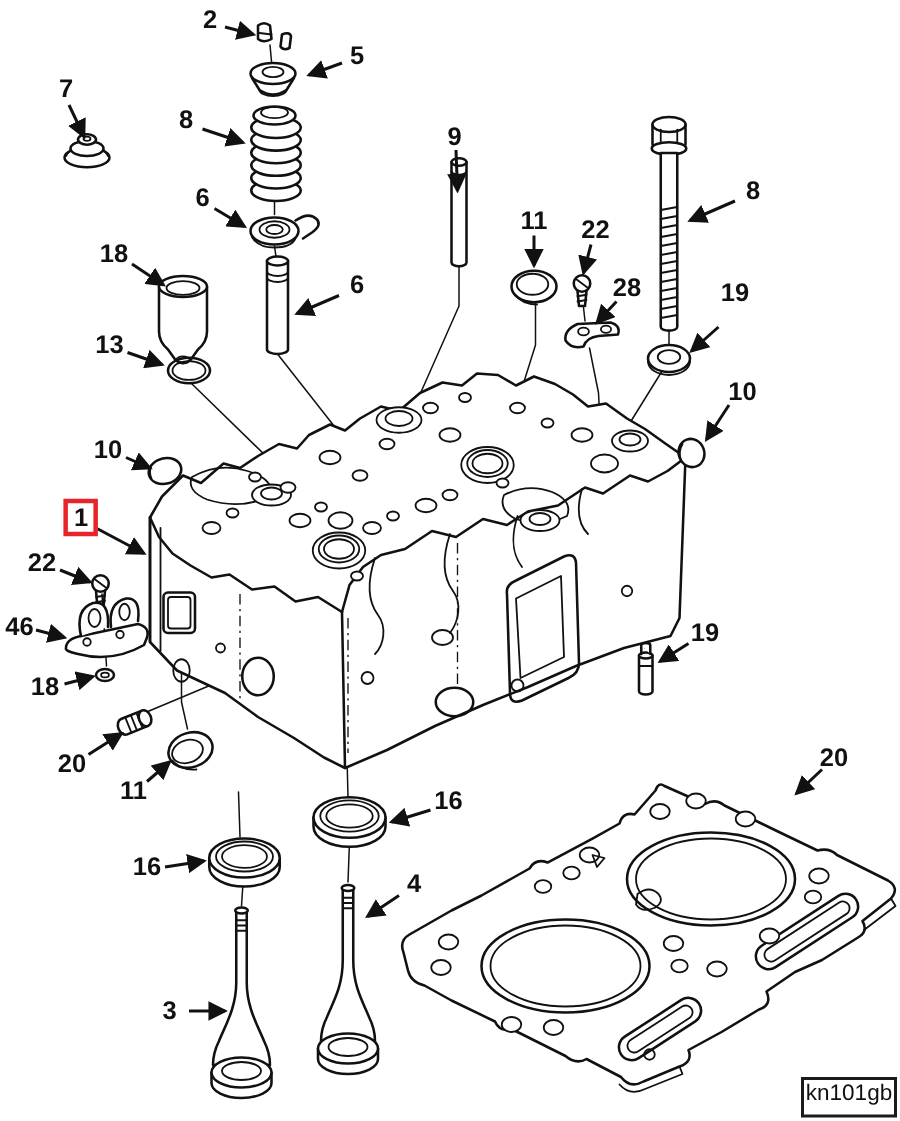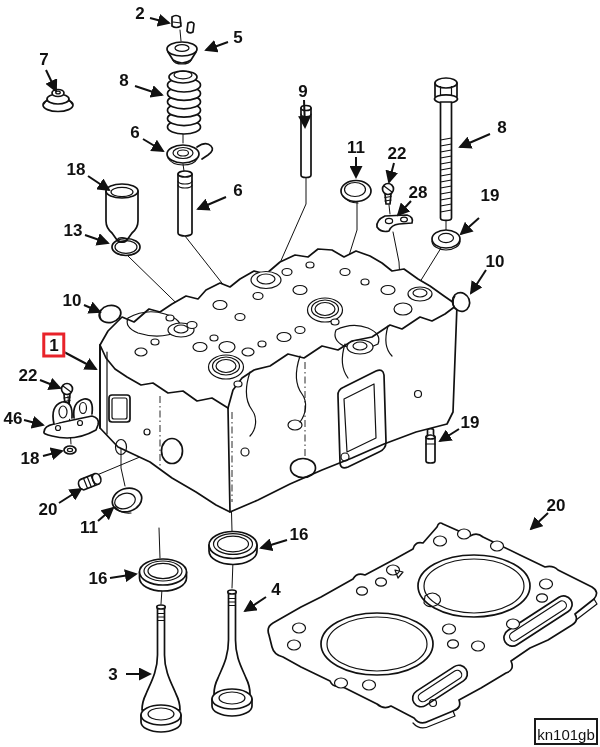--- a/index.html
+++ b/index.html
@@ -13,21 +13,21 @@
   .thin{fill:none;stroke:#111111;stroke-width:1;stroke-linejoin:round;stroke-linecap:round;}
   .hole{fill:#ffffff;stroke:#111111;stroke-width:1.2;}
   .ldr{fill:none;stroke:#111111;stroke-width:2;}
   .cdash{fill:none;stroke:#111111;stroke-width:0.9;stroke-dasharray:7 3 1.5 3;}
   
   .co{position:absolute;transform:translate(-50%,-50%);color:#111111;
       font:700 17px "Liberation Sans",sans-serif;white-space:nowrap;line-height:1;}
   .co-hl{border:3px solid #e8232a;padding:1px 4px;background:#ffffff;}
   
   .codebox{position:absolute;left:534px;top:718px;width:60px;height:23px;
-           border:2px solid #1a1a1a;background:#ffffff;display:flex;align-items:flex-end;
+           border:2px solid #1a1a1a;background:#ffffff;display:flex;align-items:flex-start;
            justify-content:center;font:400 15px "Liberation Sans",sans-serif;color:#111111;}
 </style>
 </head>
 <body>
 
 <div id="page">
 
 <svg id="art" width="600" height="747" viewBox="0 0 600 747">
   <defs>
     <marker id="ah" viewBox="0 0 10 10" refX="8.5" refY="5" markerWidth="6.5" markerHeight="6.5" orient="auto">

